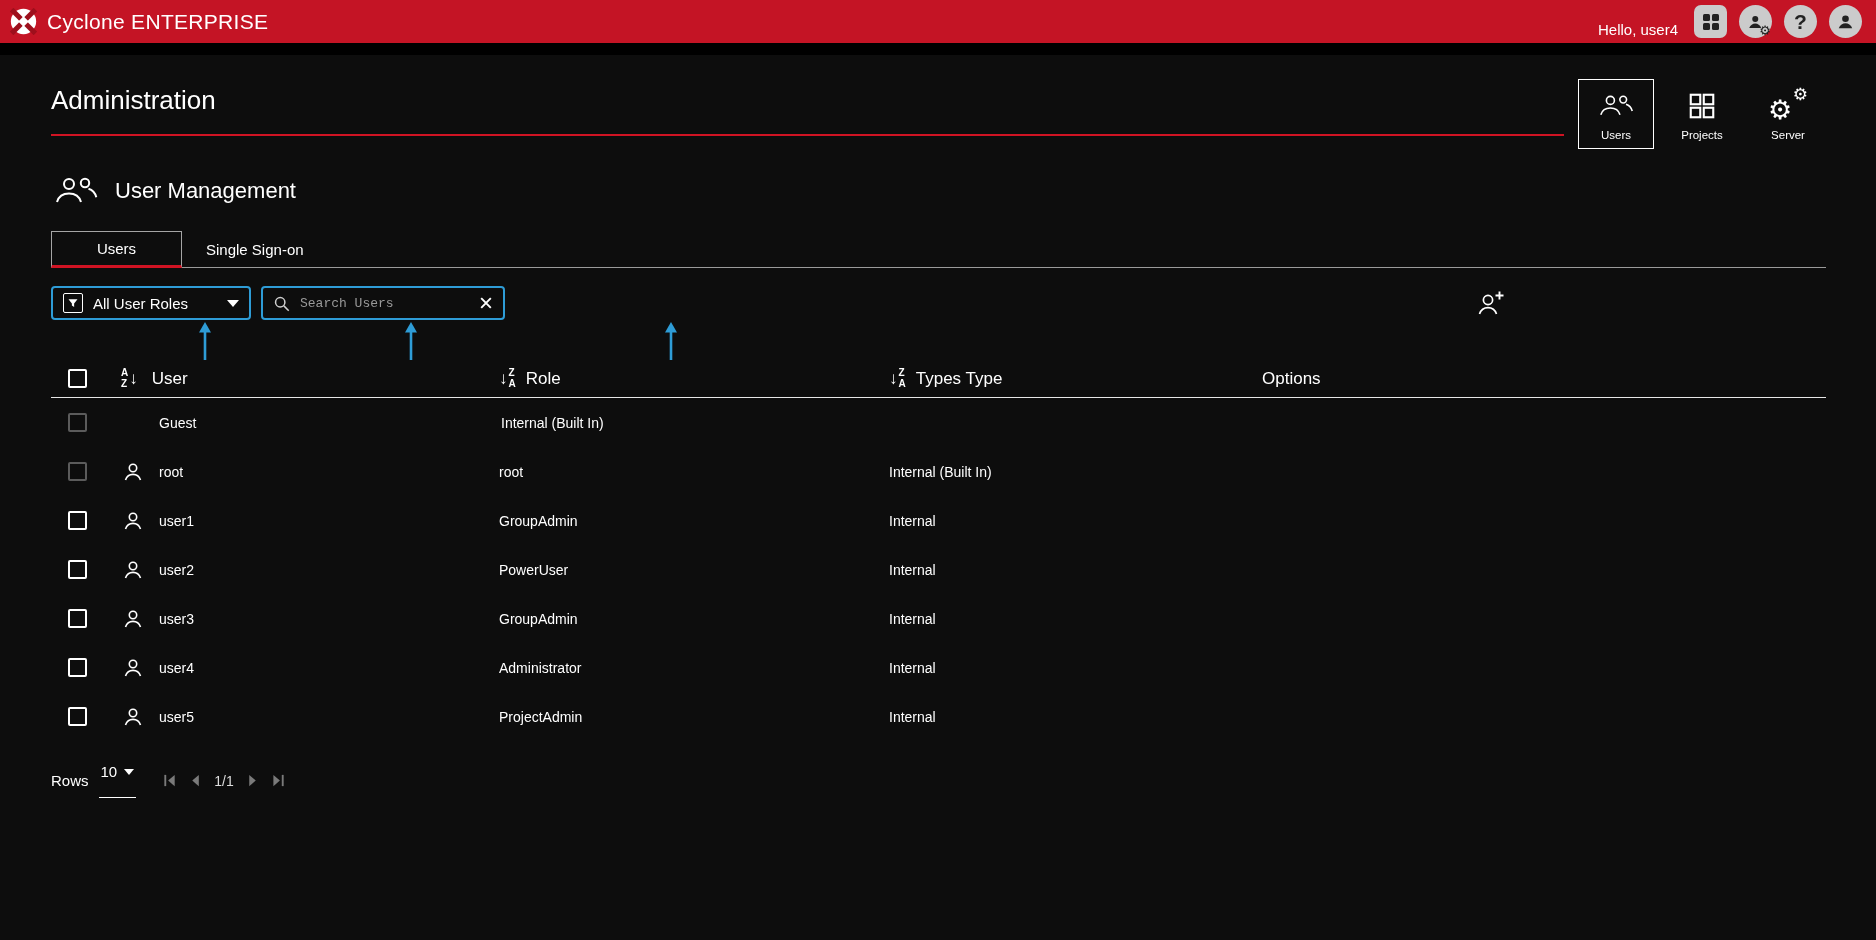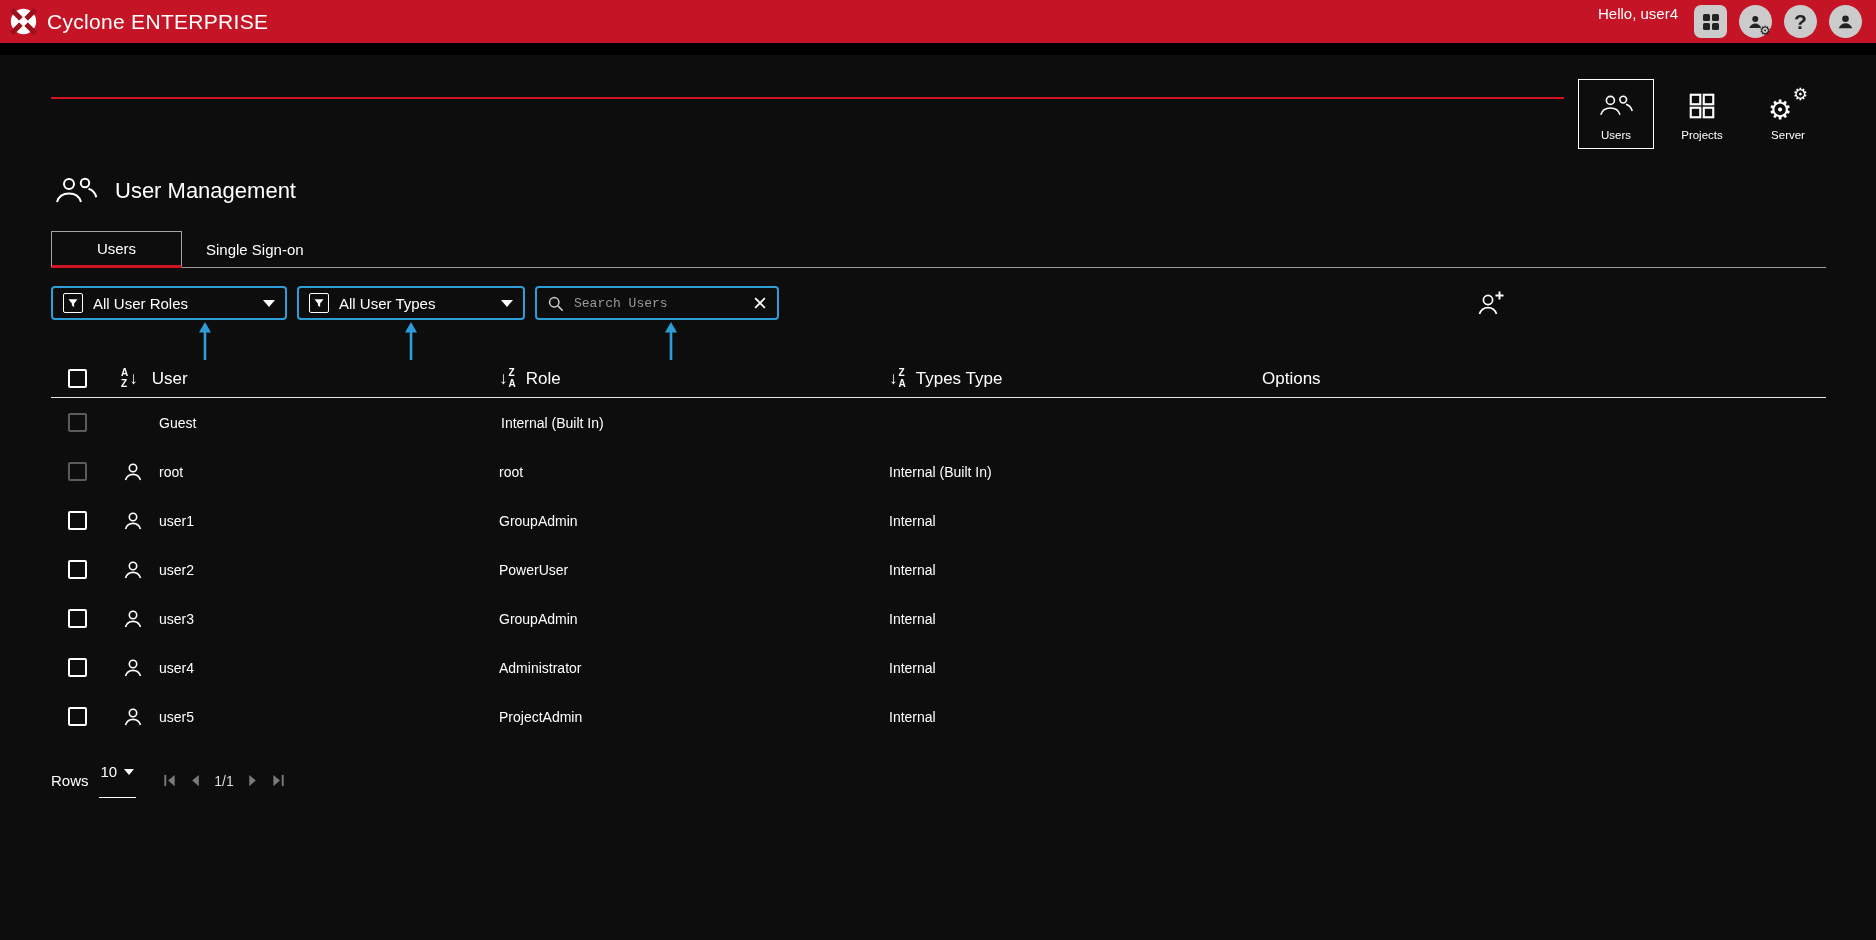--- a/index.html
+++ b/index.html
@@ -17,21 +17,21 @@
     color:#fff;
   }
   
   .topbar{
     height:43px;background:var(--red);
     display:flex;align-items:center;justify-content:space-between;
     padding:0 14px 0 10px;
   }
   .brand{display:flex;align-items:center;gap:10px;}
   .brand-text{font-size:21px;letter-spacing:.3px;color:#fff;}
-  .topbar-right{display:flex;align-items:flex-start;gap:12px;}
+  .topbar-right{display:flex;align-items:flex-end;gap:12px;}
   .greeting{font-size:15px;margin-right:4px;}
   .tb-btn{
     width:33px;height:33px;border-radius:50%;
     background:#cbcbcb;border:none;padding:0;cursor:pointer;
     display:flex;align-items:center;justify-content:center;position:relative;
   }
   .tb-btn.square{border-radius:7px;}
   .tb-btn .qmark{font-size:21px;font-weight:bold;color:#222;line-height:1;}
   .tb-btn .mini-gear{position:absolute;right:1px;bottom:1px;font-size:13px;color:#222;line-height:1;}
   
@@ -69,21 +69,21 @@
     border:1px solid #a5a5a5;border-bottom:3px solid var(--accent-red);
     margin-bottom:-1px;padding:8px 0;
   }
   
   .filter-row{display:flex;align-items:center;gap:10px;margin-top:18px;}
   .dropdown{
     height:34px;border:2px solid var(--blue);border-radius:4px;
     display:flex;align-items:center;gap:10px;padding:0 10px;cursor:pointer;
     background:transparent;
   }
-  .dd-roles{width:236px;}
+  .dd-roles{width:200px;}
   .dd-types{width:228px;}
   .funnel-box{
     width:20px;height:20px;border:1.5px solid #fff;border-radius:2px;
     display:flex;align-items:center;justify-content:center;flex:none;
   }
   .dd-value{flex:1;font-size:15px;color:#fff;white-space:nowrap;}
   .caret{width:0;height:0;border-left:6px solid transparent;border-right:6px solid transparent;border-top:7px solid #fff;flex:none;}
   .searchbox{
     width:244px;height:34px;border:2px solid var(--blue);border-radius:4px;
     display:flex;align-items:center;gap:8px;padding:0 10px;background:transparent;
@@ -182,20 +182,21 @@
           </g>
       </svg>
     </button>
   </div>
 </div>
 
 <div class="content">
 
   <div class="admin-row">
     <div class="admin-left">
+      <h1 class="page-title">Administration</h1>
       <div class="red-rule"></div>
     </div>
     <div class="nav-buttons">
       <button class="nav-btn active">
         <span class="nb-icon">
           <svg width="40" height="26" viewBox="0 0 50 32" fill="none" stroke="#fff" stroke-width="2">
             <circle cx="18" cy="9" r="5"></circle>
             <path d="M6 27c1.6-5.5 6.4-8.5 12-8.5s10.4 3 12 8.5"></path>
             <circle cx="34" cy="8" r="4.2"></circle>
             <path d="M37.5 13.8c4 1.2 6.6 4 7.8 8.4"></path>
@@ -245,29 +246,20 @@
     <div class="dropdown dd-roles">
       <span class="funnel-box">
         <svg width="12" height="12" viewBox="0 0 16 16">
             <path d="M2 3h12L9.5 8.6v4.6l-3-1.8V8.6z" fill="#fff"></path>
           </svg>
       </span>
       <span class="dd-value">All User Roles</span>
       <span class="caret"></span>
     </div>
 
-    <div class="dropdown dd-types">
-      <span class="funnel-box">
-        <svg width="12" height="12" viewBox="0 0 16 16">
-            <path d="M2 3h12L9.5 8.6v4.6l-3-1.8V8.6z" fill="#fff"></path>
-          </svg>
-      </span>
-      <span class="dd-value">All User Types</span>
-      <span class="caret"></span>
-    </div>
 
     <div class="searchbox">
       <svg width="17" height="17" viewBox="0 0 20 20" fill="none" stroke="#cfcfcf" stroke-width="1.8">
         <circle cx="8.5" cy="8.5" r="5.5"></circle>
           <path d="M12.8 12.8L18.5 18.5"></path>
       </svg>
       <input placeholder="Search Users" style="">
       <button class="clear-btn">
         <svg width="14" height="14" viewBox="0 0 16 16" stroke="#fff" stroke-width="2.2">
             <path d="M2.5 2.5l11 11M13.5 2.5l-11 11"></path>

